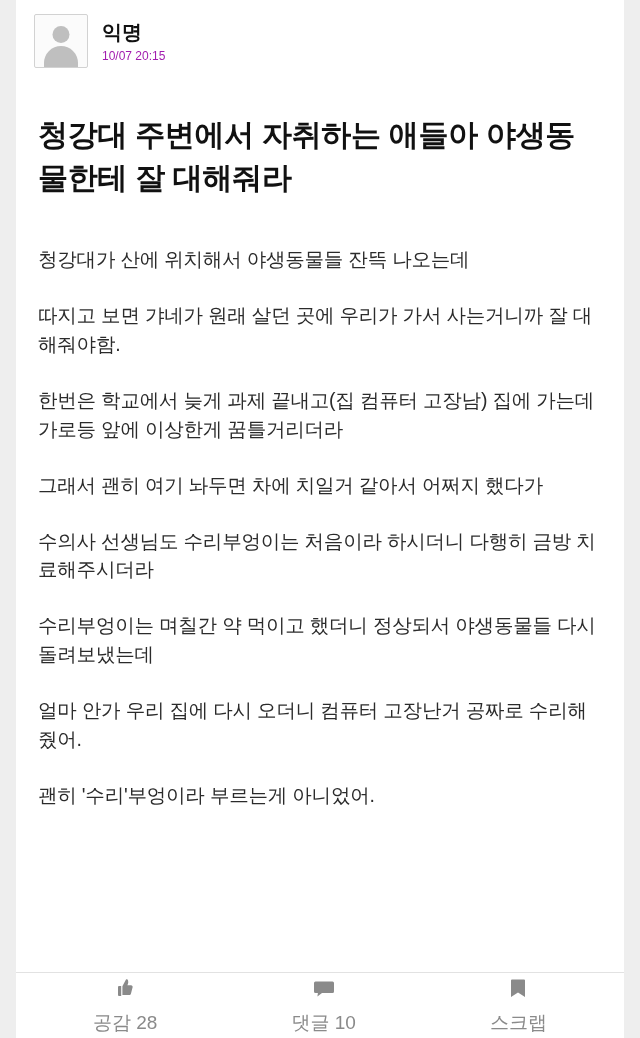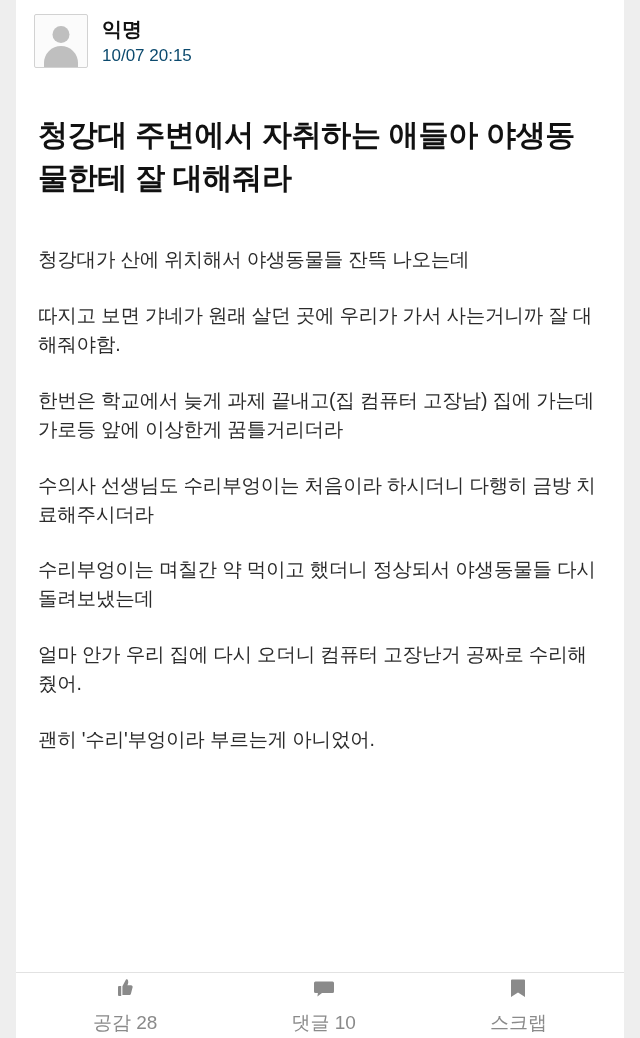--- a/index.html
+++ b/index.html
@@ -84,22 +84,22 @@
     flex-direction: column;
     gap: 7px;
   }
   .author-name {
     font-size: 20px;
     font-weight: bold;
     color: #111111;
     line-height: 1.1;
   }
   .post-date {
-    font-size: 17px;
-    color: #0c4a6e;
+    font-size: 12px;
+    color: #a21caf;
     line-height: 1.1;
   }
 
   
   .post-title {
     padding: 22px 22px 0 22px;
     font-size: 30px;
     font-weight: bold;
     color: #111111;
     line-height: 1.42;
@@ -168,20 +168,21 @@
         <div class="post-date">10/07 20:15</div>
       </div>
     </div>
 
     <h1 class="post-title">청강대 주변에서 자취하는 애들아 야생동물한테 잘 대해줘라</h1>
 
     <div class="post-body">
       <p class="para">청강대가 산에 위치해서 야생동물들 잔뜩 나오는데</p>
       <p class="para">따지고 보면 갸네가 원래 살던 곳에 우리가 가서 사는거니까 잘 대해줘야함.</p>
       <p class="para">한번은 학교에서 늦게 과제 끝내고(집 컴퓨터 고장남) 집에 가는데 가로등 앞에 이상한게 꿈틀거리더라</p>
+      <p class="para">그래서 괜히 여기 놔두면 차에 치일거 같아서 어쩌지 했다가</p>
       <p class="para">수의사 선생님도 수리부엉이는 처음이라 하시더니 다행히 금방 치료해주시더라</p>
       <p class="para">수리부엉이는 며칠간 약 먹이고 했더니 정상되서 야생동물들 다시 돌려보냈는데</p>
       <p class="para">얼마 안가 우리 집에 다시 오더니 컴퓨터 고장난거 공짜로 수리해줬어.</p>
       <p class="para">괜히 '수리'부엉이라 부르는게 아니었어.</p>
     </div>
 
     <div class="action-bar">
 
       <div class="action">
         <span class="ic">

